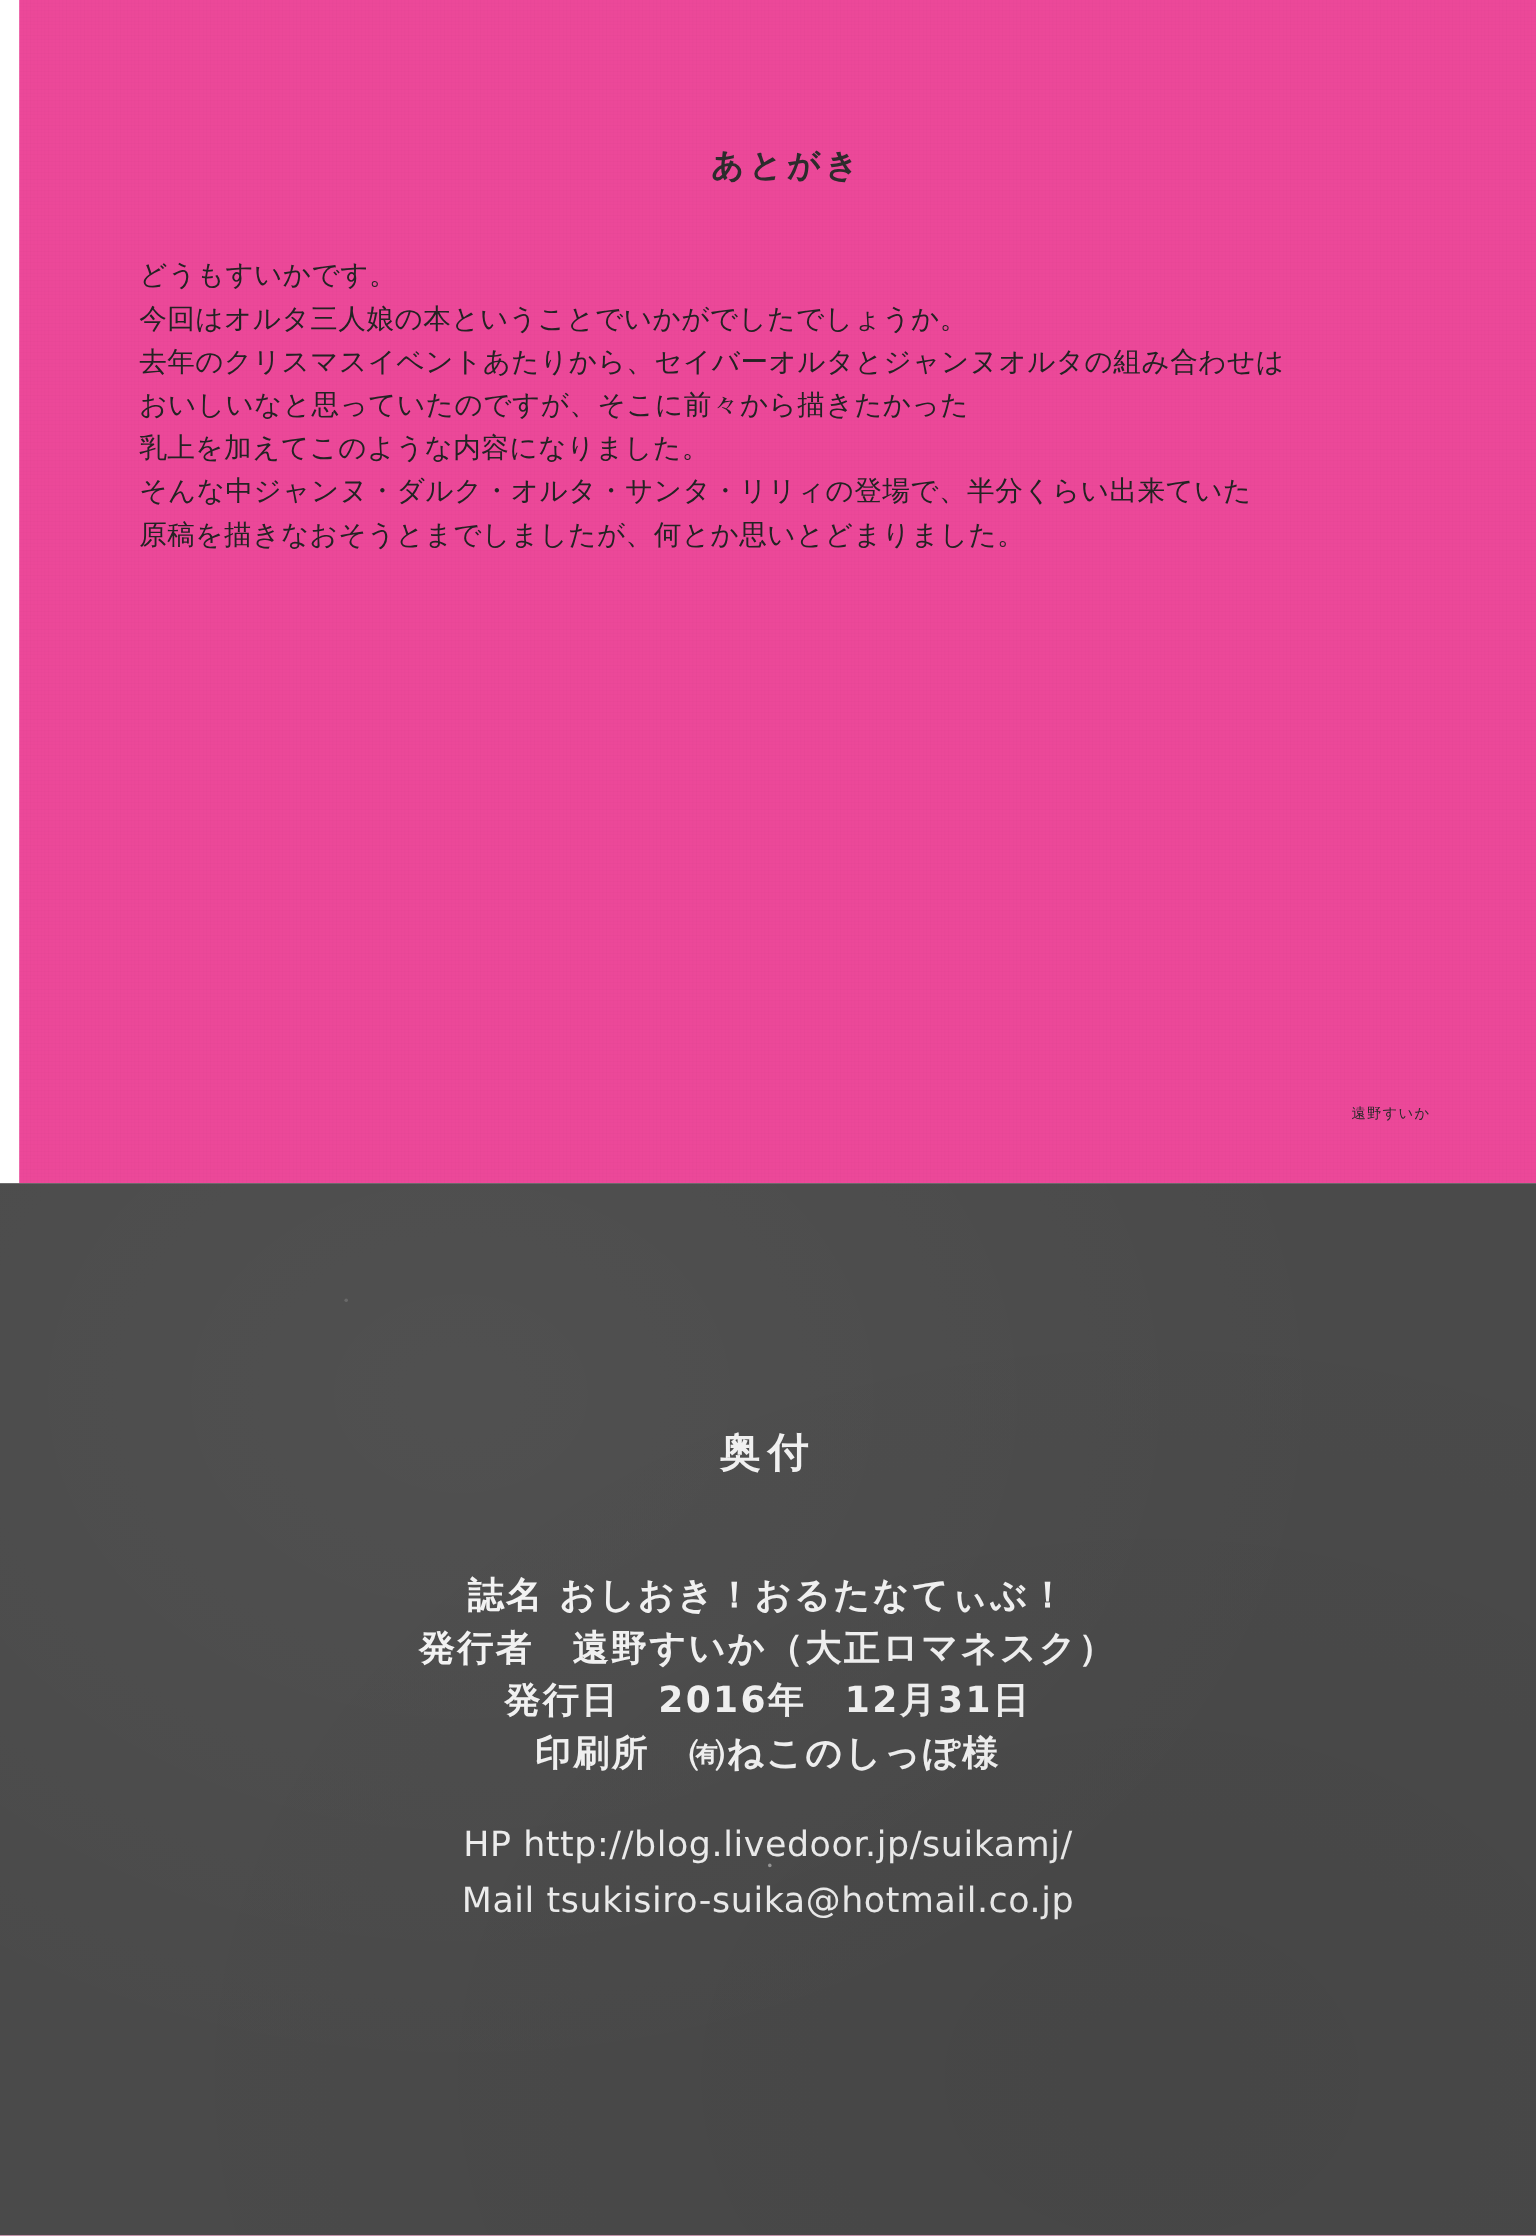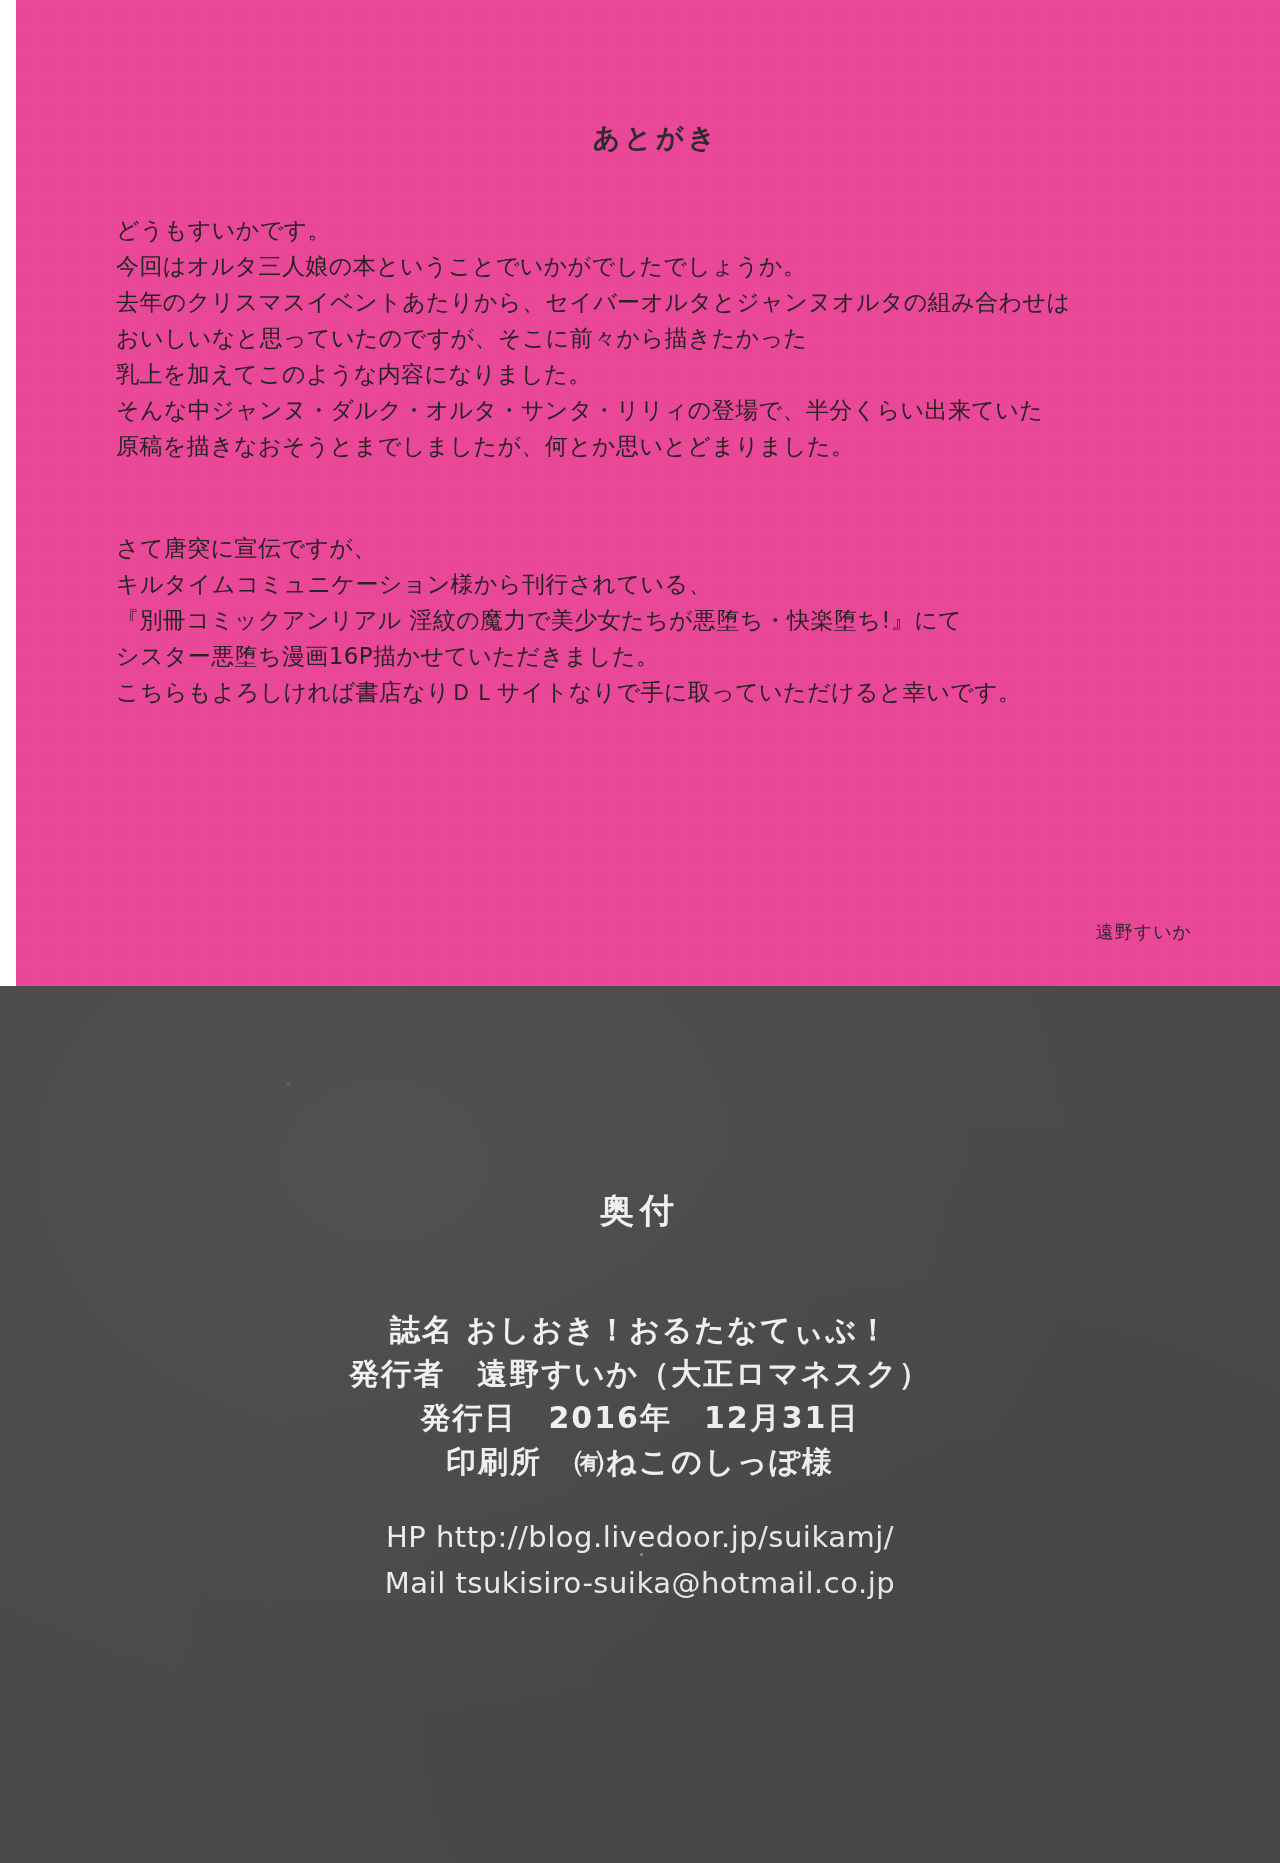--- a/index.html
+++ b/index.html
@@ -65,21 +65,21 @@
     white-space: pre-wrap;
     margin: 0;
   }
   .para.block-2 { margin-top: 66px; }
   .para.block-3 { margin-top: 44px; }
   .signature {
     position: absolute;
     right: 104px;
     top: 920px;
     font-family: "DejaVu Sans", sans-serif;
-    font-size: 18px;
+    font-size: 12px;
     color: #2a2a2a;
     letter-spacing: 1px;
   }
 
   
   .colophon-section {
     position: absolute;
     left: 0;
     top: 986px;
     width: 1280px;
@@ -157,25 +157,20 @@
     <div class="afterword-title">あとがき</div>
 
     <div class="afterword-body">
       <p class="para block-1">どうもすいかです。
 今回はオルタ三人娘の本ということでいかがでしたでしょうか。
 去年のクリスマスイベントあたりから、セイバーオルタとジャンヌオルタの組み合わせは
 おいしいなと思っていたのですが、そこに前々から描きたかった
 乳上を加えてこのような内容になりました。
 そんな中ジャンヌ・ダルク・オルタ・サンタ・リリィの登場で、半分くらい出来ていた
 原稿を描きなおそうとまでしましたが、何とか思いとどまりました。</p>
-      <p class="para block-2">さて唐突に宣伝ですが、
-キルタイムコミュニケーション様から刊行されている、
-『別冊コミックアンリアル 淫紋の魔力で美少女たちが悪堕ち・快楽堕ち!』にて
-シスター悪堕ち漫画16P描かせていただきました。
-こちらもよろしければ書店なりＤＬサイトなりで手に取っていただけると幸いです。</p>
     </div>
 
     <div class="signature">遠野すいか</div>
   </section>
 
   <section class="colophon-section">
     <div class="speck" style="left:640px; top:567px;"></div>
     <div class="speck" style="left:287px; top:96px; opacity:.35;"></div>
 
     <div class="colophon-title">奥付</div>

